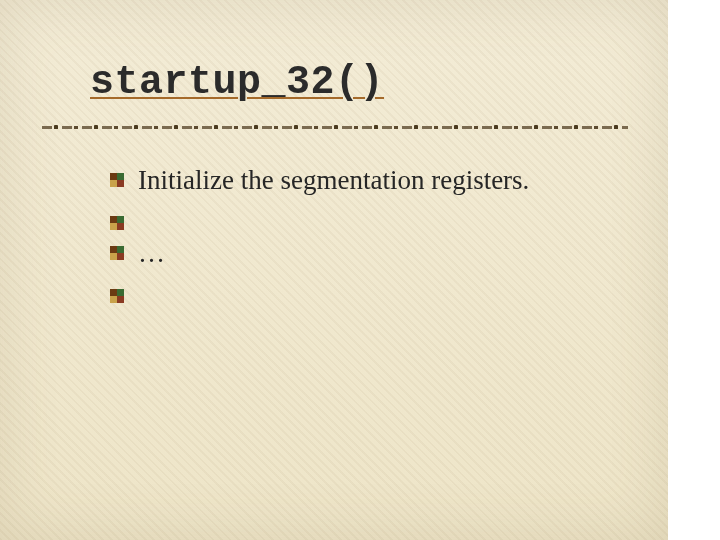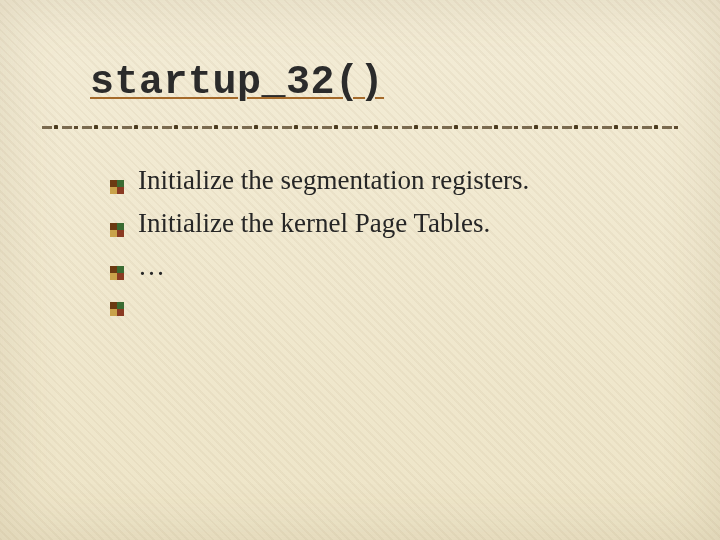--- a/index.html
+++ b/index.html
@@ -3,21 +3,21 @@
 <meta charset="utf-8">
 <style>
   html, body {
     margin: 0;
     padding: 0;
     width: 720px;
     height: 540px;
     overflow: hidden;
   }
   .slide {
-    width: 720px;
+    width: 668px;
     height: 540px;
     background:
       repeating-linear-gradient(
         45deg,
         rgba(130,100,60,0.06) 0px,
         rgba(130,100,60,0.06) 2px,
         rgba(0,0,0,0) 2px,
         rgba(0,0,0,0) 6px
       ),
       linear-gradient(180deg, #f3ecd6 0%, #eee5c8 100%);
@@ -68,21 +68,21 @@
     list-style: none;
     margin: 0 0 0 110px;
     padding: 0;
   }
   .bullets li {
     font-family: "Times New Roman", Times, serif;
     font-size: 27px;
     color: #262626;
     line-height: 1.45;
     display: flex;
-    align-items: center;
+    align-items: flex-start;
     gap: 14px;
     margin-bottom: 4px;
   }
   .bullet-icon {
     flex: 0 0 auto;
     width: 14px;
     height: 14px;
     margin-top: 12px;
   }
   .bullet-icon svg { display: block; }
@@ -125,21 +125,20 @@
     </li>
     <li>
       <span class="bullet-icon">
         <svg viewBox="0 0 14 14" width="14" height="14">
           <rect x="0" y="0" width="7" height="7" fill="#6b3a12"></rect>
           <rect x="7" y="0" width="7" height="7" fill="#3a6b32"></rect>
           <rect x="0" y="7" width="7" height="7" fill="#c9a24a"></rect>
           <rect x="7" y="7" width="7" height="7" fill="#8a3a22"></rect>
         </svg>
       </span>
-      <span>Initialize the kernel Page Tables.</span>
     </li>
     <li>
       <span class="bullet-icon">
         <svg viewBox="0 0 14 14" width="14" height="14">
           <rect x="0" y="0" width="7" height="7" fill="#6b3a12"></rect>
           <rect x="7" y="0" width="7" height="7" fill="#3a6b32"></rect>
           <rect x="0" y="7" width="7" height="7" fill="#c9a24a"></rect>
           <rect x="7" y="7" width="7" height="7" fill="#8a3a22"></rect>
         </svg>
       </span>

